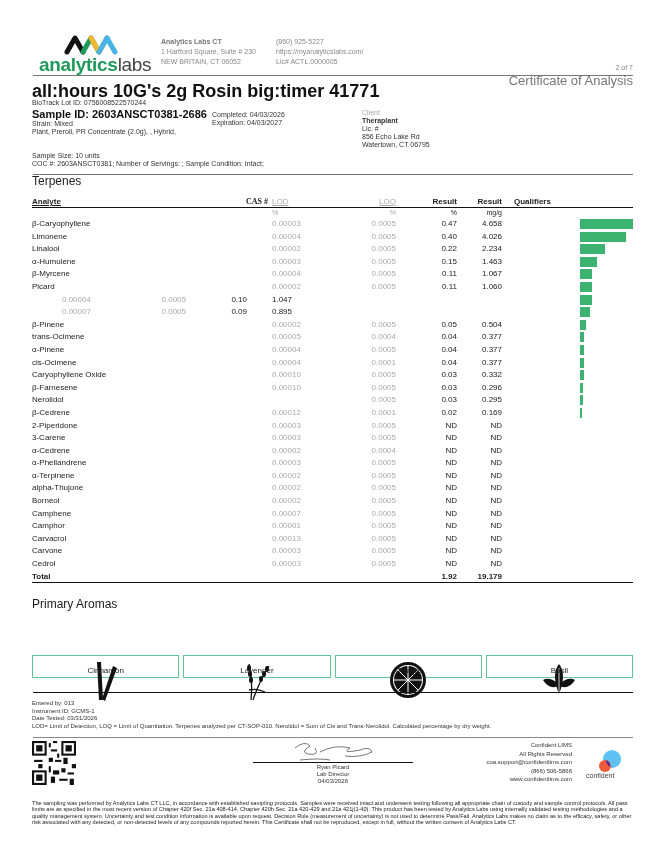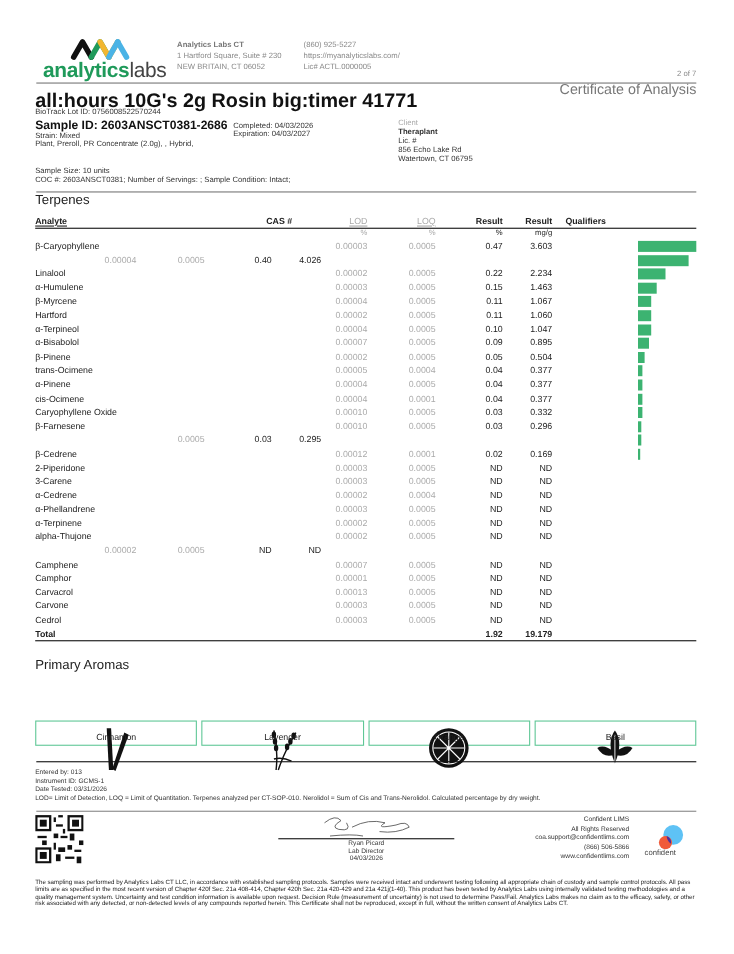--- a/index.html
+++ b/index.html
@@ -31,22 +31,22 @@
   .rule2 { left: 33px; top: 174px; width: 600px; height: 1px; background: #777; }
 
   .section-h { left: 32px; font-size: 12px; color: #222; }
 
   
   .tbl { left: 32px; top: 196px; width: 601px; font-size: 8px; }
   .tr { display: flex; height: 12.6px; line-height: 12.6px; position: relative; }
   .tr.head { font-weight: bold; height: 12px; border-bottom: 1px solid #111; }
   .tr.units { height: 10px; line-height: 10px; font-size: 7px; }
   .c-an { width: 210px; }
-  .c-cas { width: 30px; text-align: left; }
-  .c-lod { width: 62px; text-align: right; color: #aaa; }
+  .c-cas { width: 30px; text-align: center; font-family: Liberation Serif, serif; }
+  .c-lod { width: 62px; color: #aaa; }
   .c-loq { width: 62px; text-align: right; color: #aaa; }
   .c-pct { width: 61px; text-align: right; }
   .c-mg { width: 45px; text-align: right; }
   .c-q { width: 60px; padding-left: 12px; }
   .tr.head .c-lod, .tr.head .c-loq { font-weight: normal; color: #aaa; text-decoration: underline; }
   .tr.head .c-an { text-decoration: underline; }
   .bar { position: absolute; top: 1px; height: 10px; background: #3cb371; }
   .tr.total { font-weight: bold; border-bottom: 1.5px solid #111; }
 
   
@@ -136,24 +136,25 @@
     <div class="c-pct">%</div>
     <div class="c-mg">mg/g</div>
   </div>
   <div id="rows">
       <div class="tr">
         <div class="c-an">β-Caryophyllene</div>
         <div class="c-cas"></div>
         <div class="c-lod">0.00003</div>
         <div class="c-loq">0.0005</div>
         <div class="c-pct">0.47</div>
-        <div class="c-mg">3.603</div>
+        <div class="c-mg">4.658</div>
         <div class="bar" style="left: 548px; width: 53px; background: rgb(60, 179, 113);"></div>
       </div>
       <div class="tr">
+        <div class="c-an">Limonene</div>
         <div class="c-cas"></div>
         <div class="c-lod">0.00004</div>
         <div class="c-loq">0.0005</div>
         <div class="c-pct">0.40</div>
         <div class="c-mg">4.026</div>
         <div class="bar" style="left: 548px; width: 45.8089px; background: rgb(60, 179, 113);"></div>
       </div>
       <div class="tr">
         <div class="c-an">Linalool</div>
         <div class="c-cas"></div>
@@ -175,39 +176,37 @@
       <div class="tr">
         <div class="c-an">β-Myrcene</div>
         <div class="c-cas"></div>
         <div class="c-lod">0.00004</div>
         <div class="c-loq">0.0005</div>
         <div class="c-pct">0.11</div>
         <div class="c-mg">1.067</div>
         <div class="bar" style="left: 548px; width: 12.1406px; background: rgb(60, 179, 113);"></div>
       </div>
       <div class="tr">
-        <div class="c-an">Hartford</div>
+        <div class="c-an">Picard</div>
         <div class="c-cas"></div>
         <div class="c-lod">0.00002</div>
         <div class="c-loq">0.0005</div>
         <div class="c-pct">0.11</div>
         <div class="c-mg">1.060</div>
         <div class="bar" style="left: 548px; width: 12.061px; background: rgb(60, 179, 113);"></div>
       </div>
       <div class="tr">
-        <div class="c-an">α-Terpineol</div>
         <div class="c-cas"></div>
         <div class="c-lod">0.00004</div>
         <div class="c-loq">0.0005</div>
         <div class="c-pct">0.10</div>
         <div class="c-mg">1.047</div>
         <div class="bar" style="left: 548px; width: 11.9131px; background: rgb(60, 179, 113);"></div>
       </div>
       <div class="tr">
-        <div class="c-an">α-Bisabolol</div>
         <div class="c-cas"></div>
         <div class="c-lod">0.00007</div>
         <div class="c-loq">0.0005</div>
         <div class="c-pct">0.09</div>
         <div class="c-mg">0.895</div>
         <div class="bar" style="left: 548px; width: 10.1836px; background: rgb(60, 179, 113);"></div>
       </div>
       <div class="tr">
         <div class="c-an">β-Pinene</div>
         <div class="c-cas"></div>
@@ -256,20 +255,21 @@
       <div class="tr">
         <div class="c-an">β-Farnesene</div>
         <div class="c-cas"></div>
         <div class="c-lod">0.00010</div>
         <div class="c-loq">0.0005</div>
         <div class="c-pct">0.03</div>
         <div class="c-mg">0.296</div>
         <div class="bar" style="left: 548px; width: 3.36797px; background: rgb(60, 179, 113);"></div>
       </div>
       <div class="tr">
+        <div class="c-an">Nerolidol</div>
         <div class="c-cas"></div>
         <div class="c-lod"></div>
         <div class="c-loq">0.0005</div>
         <div class="c-pct">0.03</div>
         <div class="c-mg">0.295</div>
         <div class="bar" style="left: 548px; width: 3.35659px; background: rgb(60, 179, 113);"></div>
       </div>
       <div class="tr">
         <div class="c-an">β-Cedrene</div>
         <div class="c-cas"></div>
@@ -321,20 +321,21 @@
       </div>
       <div class="tr">
         <div class="c-an">alpha-Thujone</div>
         <div class="c-cas"></div>
         <div class="c-lod">0.00002</div>
         <div class="c-loq">0.0005</div>
         <div class="c-pct">ND</div>
         <div class="c-mg">ND</div>
       </div>
       <div class="tr">
+        <div class="c-an">Borneol</div>
         <div class="c-cas"></div>
         <div class="c-lod">0.00002</div>
         <div class="c-loq">0.0005</div>
         <div class="c-pct">ND</div>
         <div class="c-mg">ND</div>
       </div>
       <div class="tr">
         <div class="c-an">Camphene</div>
         <div class="c-cas"></div>
         <div class="c-lod">0.00007</div>

